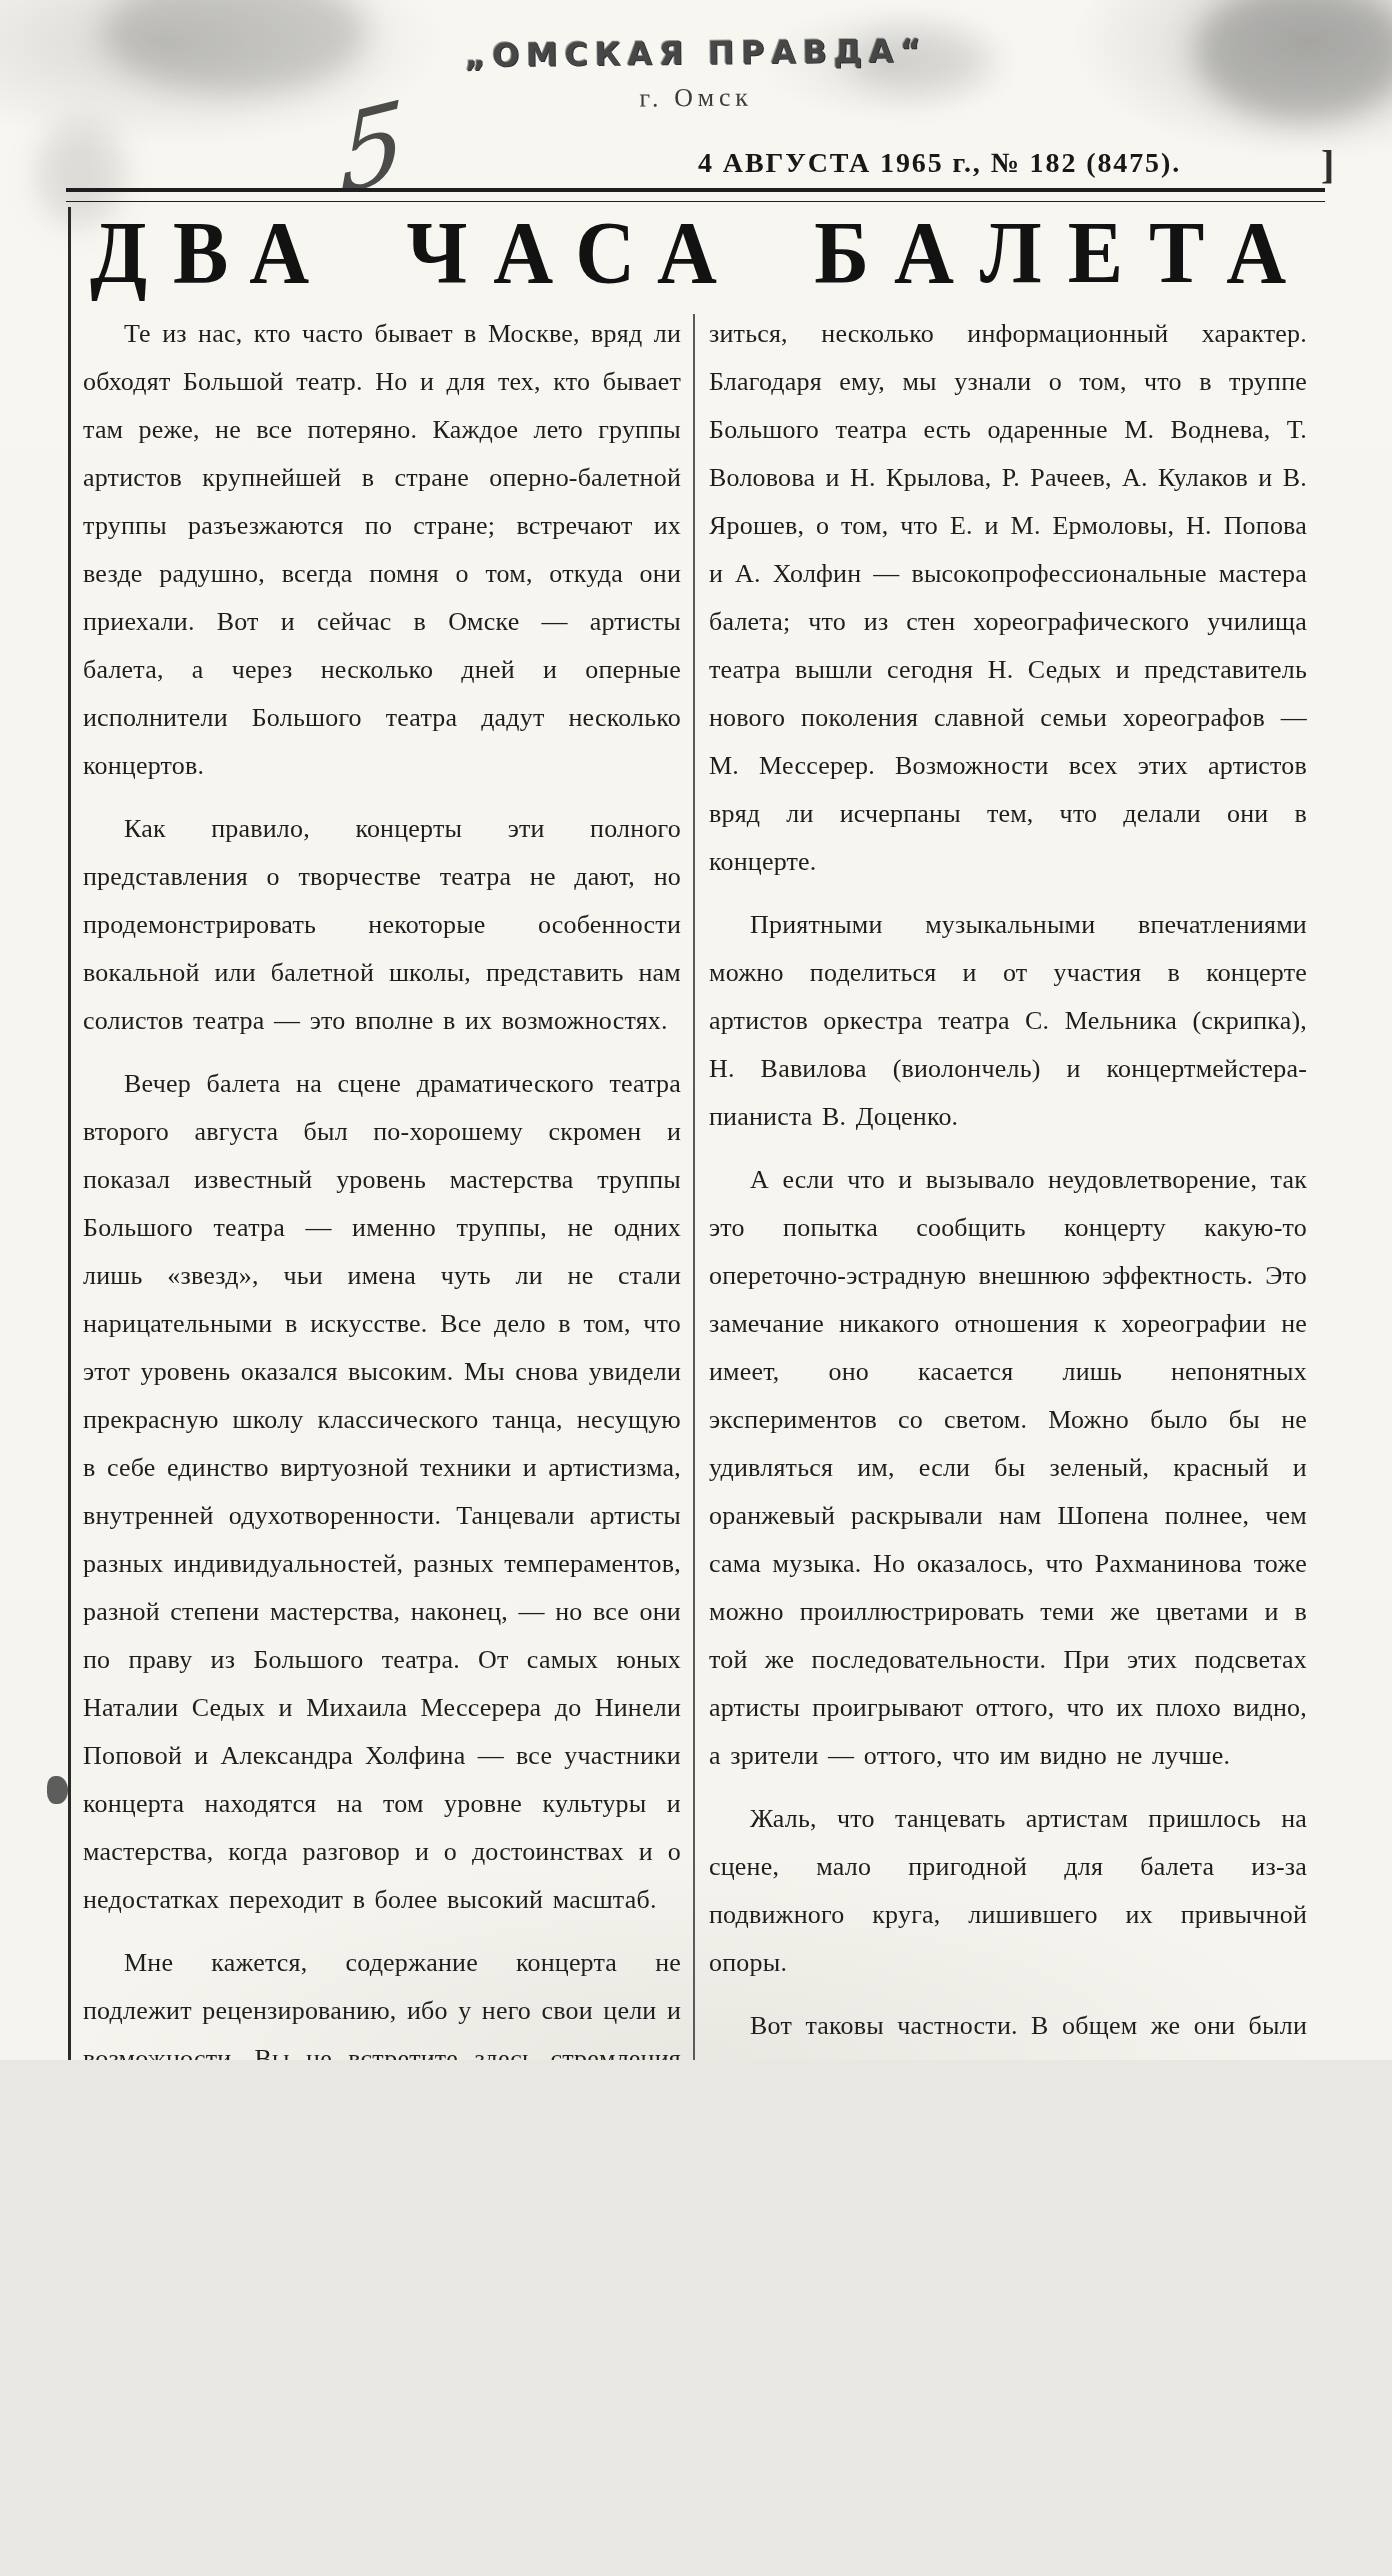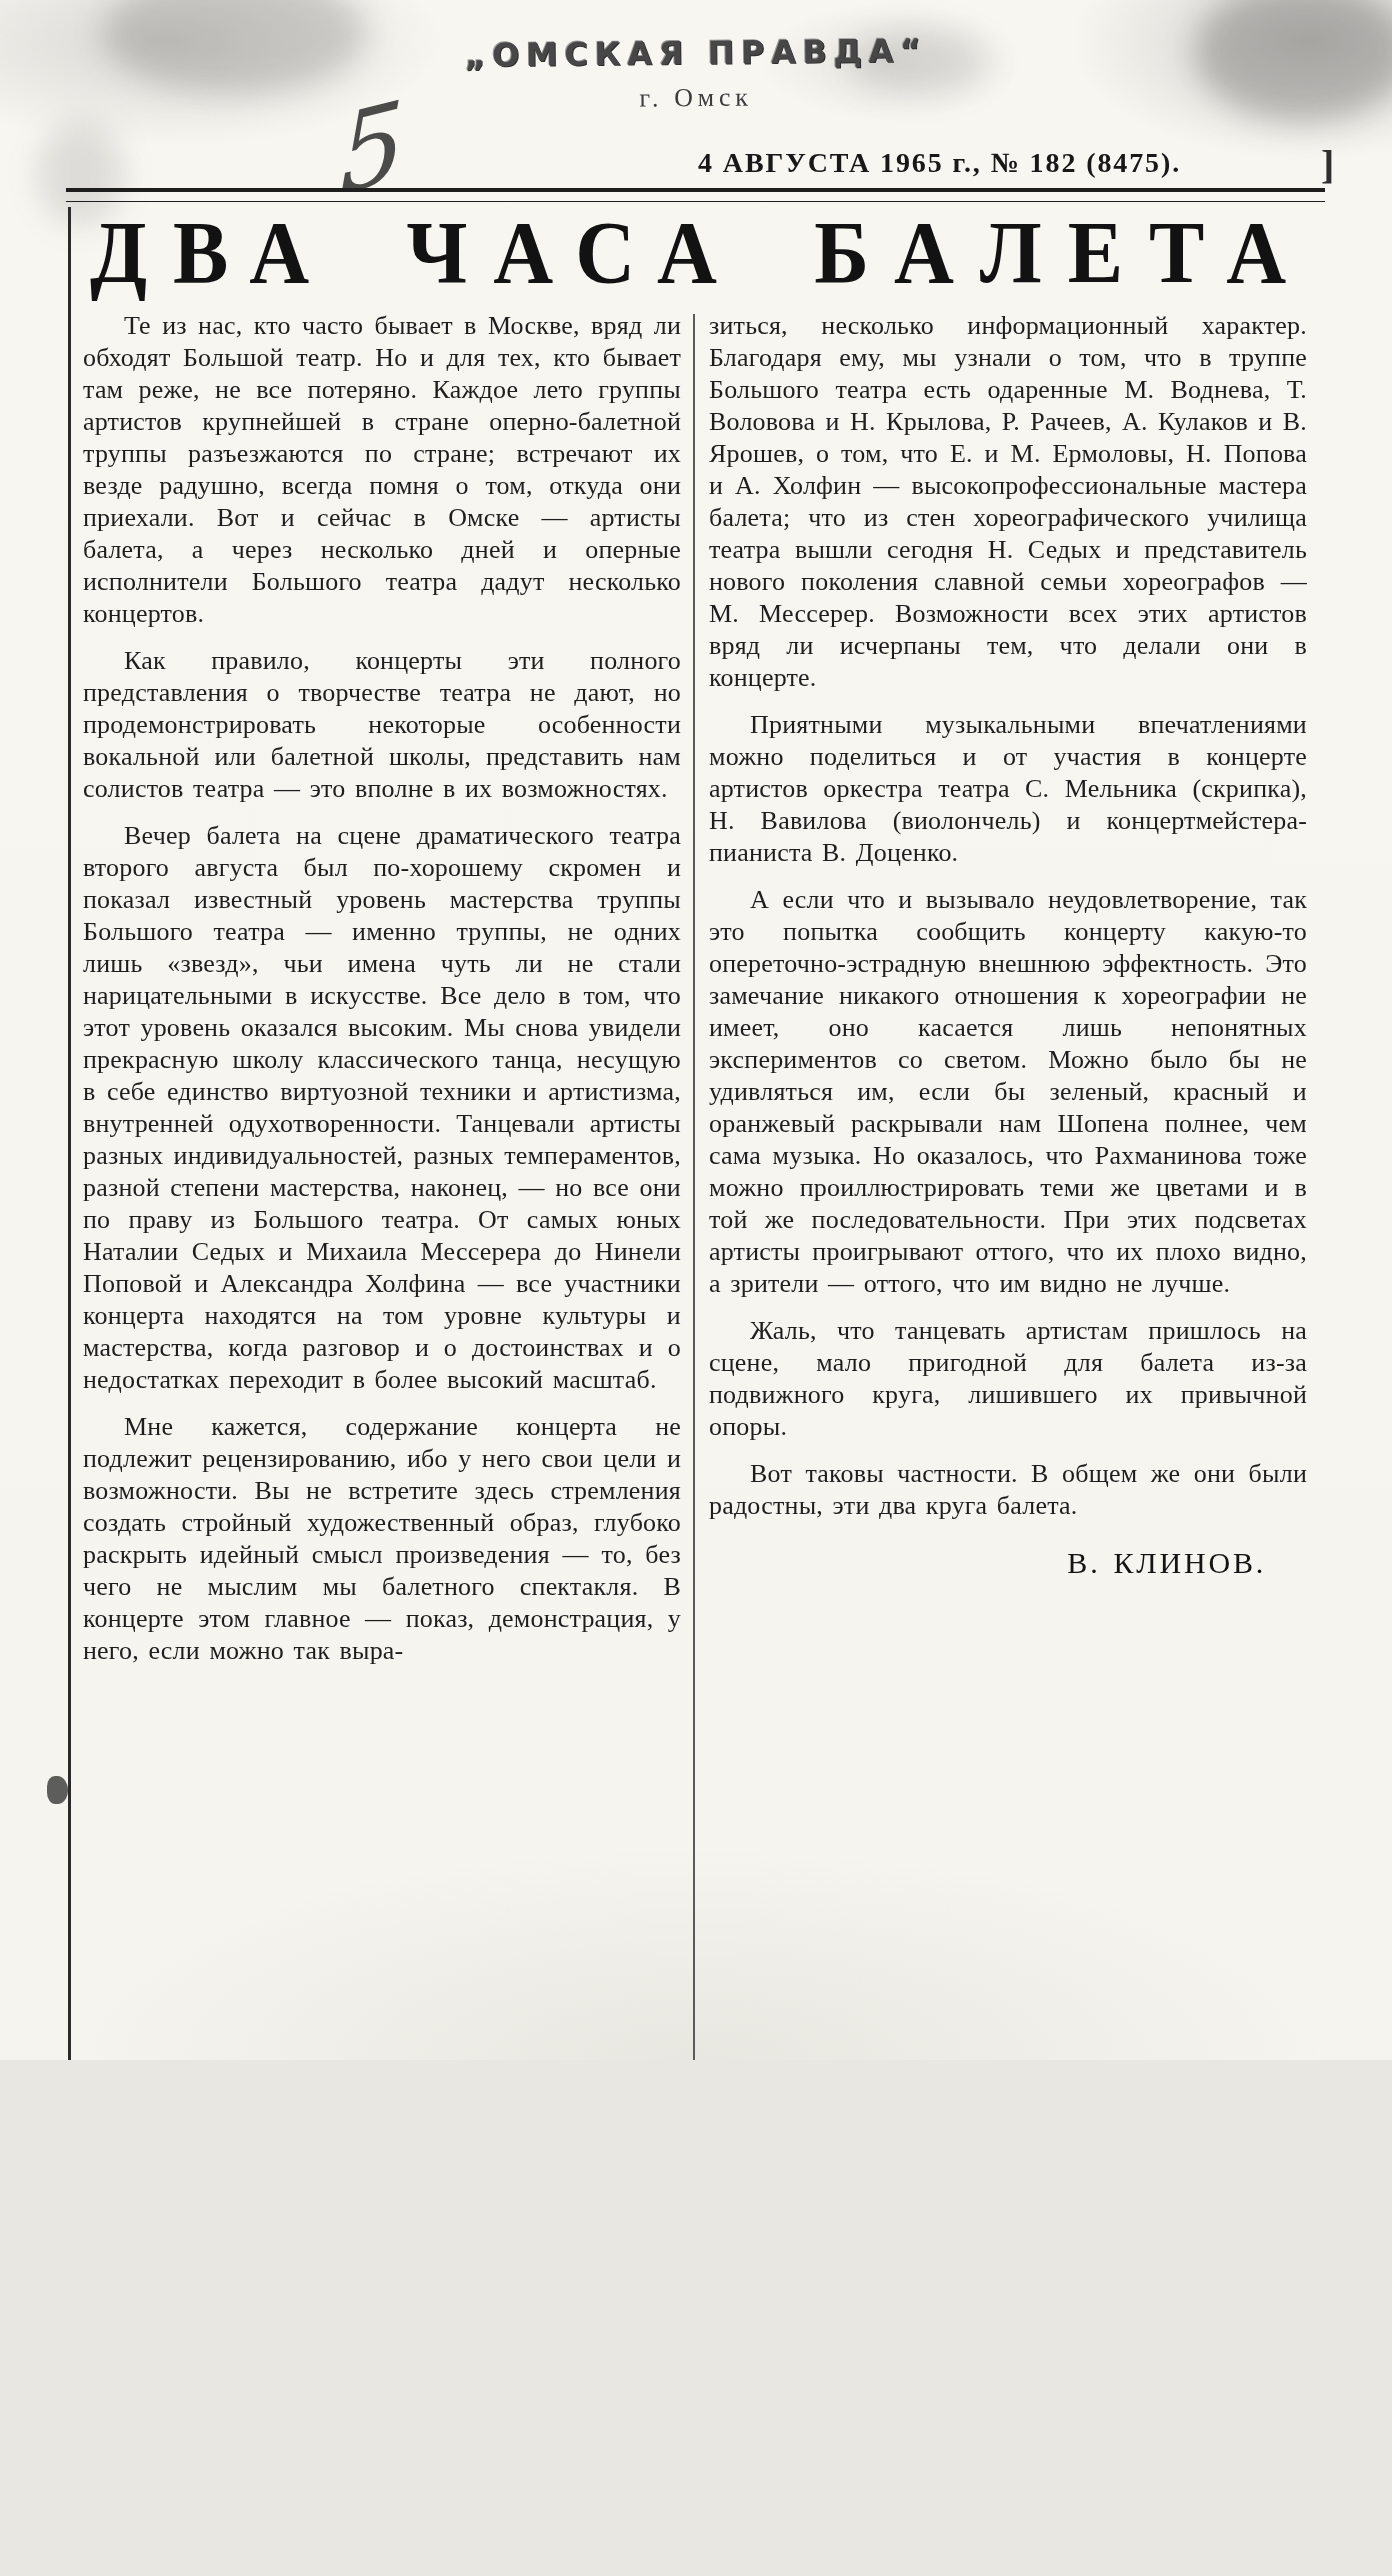--- a/index.html
+++ b/index.html
@@ -78,21 +78,21 @@
     position: absolute; left: 68px; top: 207px;
     width: 2.8px; height: 2296px; background: #2b2b2b;
   }
   .column-divider {
     position: absolute; left: 693px; top: 314px;
     width: 1.9px; height: 2098px; background: #5a5a5a;
   }
   .col {
     position: absolute; top: 310px; width: 598px;
     text-align: justify;
-    font-size: 26px; line-height: 32px;
+    font-size: 26px; line-height: 48px;
     letter-spacing: 0.2px; word-spacing: 2.8px;
     color: #1e1e1e;
   }
   .col-left { left: 83px; }
   .col-right { left: 709px; }
   .col p { margin: 0 0 15px 0; text-indent: 41px; }
   .col p.no-indent { text-indent: 0; }
   .signature {
     text-align: right; padding-right: 41px; margin-top: 24.5px;
     font-weight: 400; font-size: 30px; letter-spacing: 2.8px;

